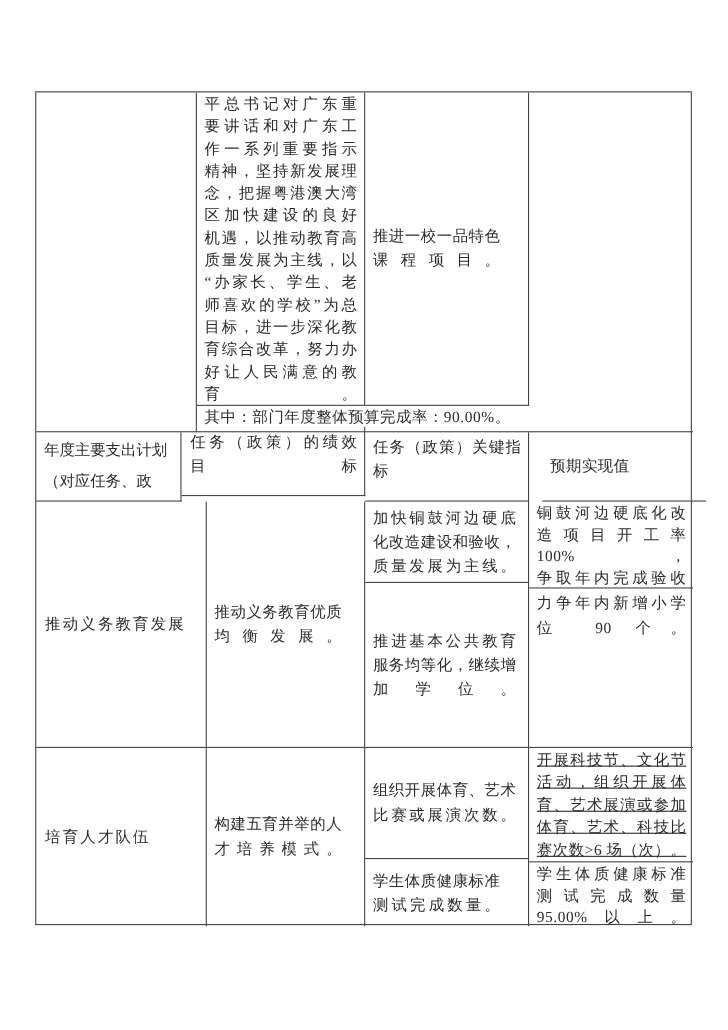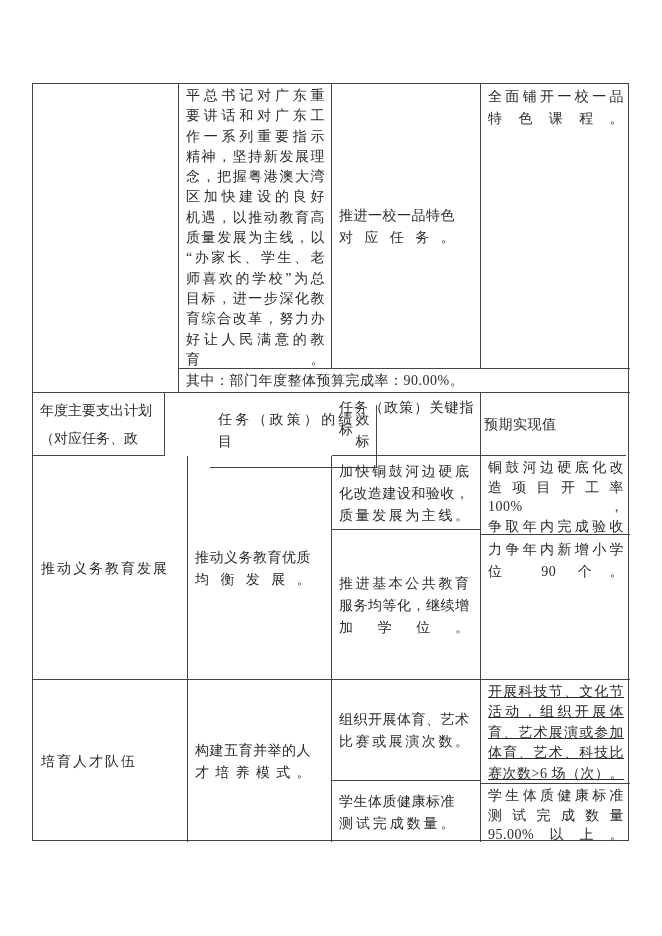--- a/index.html
+++ b/index.html
@@ -54,33 +54,31 @@
 区加快建设的良好
 机遇，以推动教育高
 质量发展为主线，以
 “办家长、学生、老
 师喜欢的学校”为总
 目标，进一步深化教
 育综合改革，努力办
 好让人民满意的教
 育。</div>
     <div class="cell br bb vc just" style="left:299px; top:0; width:149px; height:285px;">推进一校一品特色
-对应任务。</div>
-    <div class="cell bb just" style="left:448px; top:0; width:149px; height:285px;">全面铺开一校一品
-特色课程。</div>
+课程项目。</div>
 
     <div class="cell bb vc oneline" style="left:146px; top:285px; width:451px; height:24px; padding-top:0;text-align:center;">其中：部门年度整体预算完成率：90.00%。</div>
 
     <div class="cell br bb lh28" style="left:0; top:309px; width:132px; height:63px;">年度主要支出计划
 （对应任务、政策）</div>
-    <div class="cell br bb just" style="left:132px; top:321px; width:167px; height:63px; padding-top:4px; padding-left:8px;margin-left:45px;">任务（政策）的绩效
+    <div class="cell br bb just" style="left:132px; top:304px; width:167px; height:63px; padding-top:4px; padding-left:8px;">任务（政策）的绩效
 目标</div>
     <div class="cell br bb just" style="left:299px; top:309px; width:149px; height:63px; padding-top:4px;">任务（政策）关键指
 标</div>
-    <div class="cell bb vc oneline" style="left:444px; top:309px; width:149px; height:63px;">预期实现值</div>
+    <div class="cell bb vc oneline" style="left:460px; top:309px; width:149px; height:63px;">预期实现值</div>
 
     <div class="cell br bb vc ls2 oneline" style="left:0; top:372px; width:155px; height:224px; padding-left:8px;">推动义务教育发展</div>
     <div class="cell br bb vc just" style="left:155px; top:372px; width:144px; height:224px;">推动义务教育优质
 均衡发展。</div>
     <div class="cell br bb vc just" style="left:299px; top:372px; width:149px; height:74px;">加快铜鼓河边硬底
 化改造建设和验收，
 质量发展为主线。</div>
     <div class="cell bb lh19 just" style="left:448px; top:372px; width:149px; height:79px;">铜鼓河边硬底化改
 造项目开工率 100%，
 争取年内完成验收

